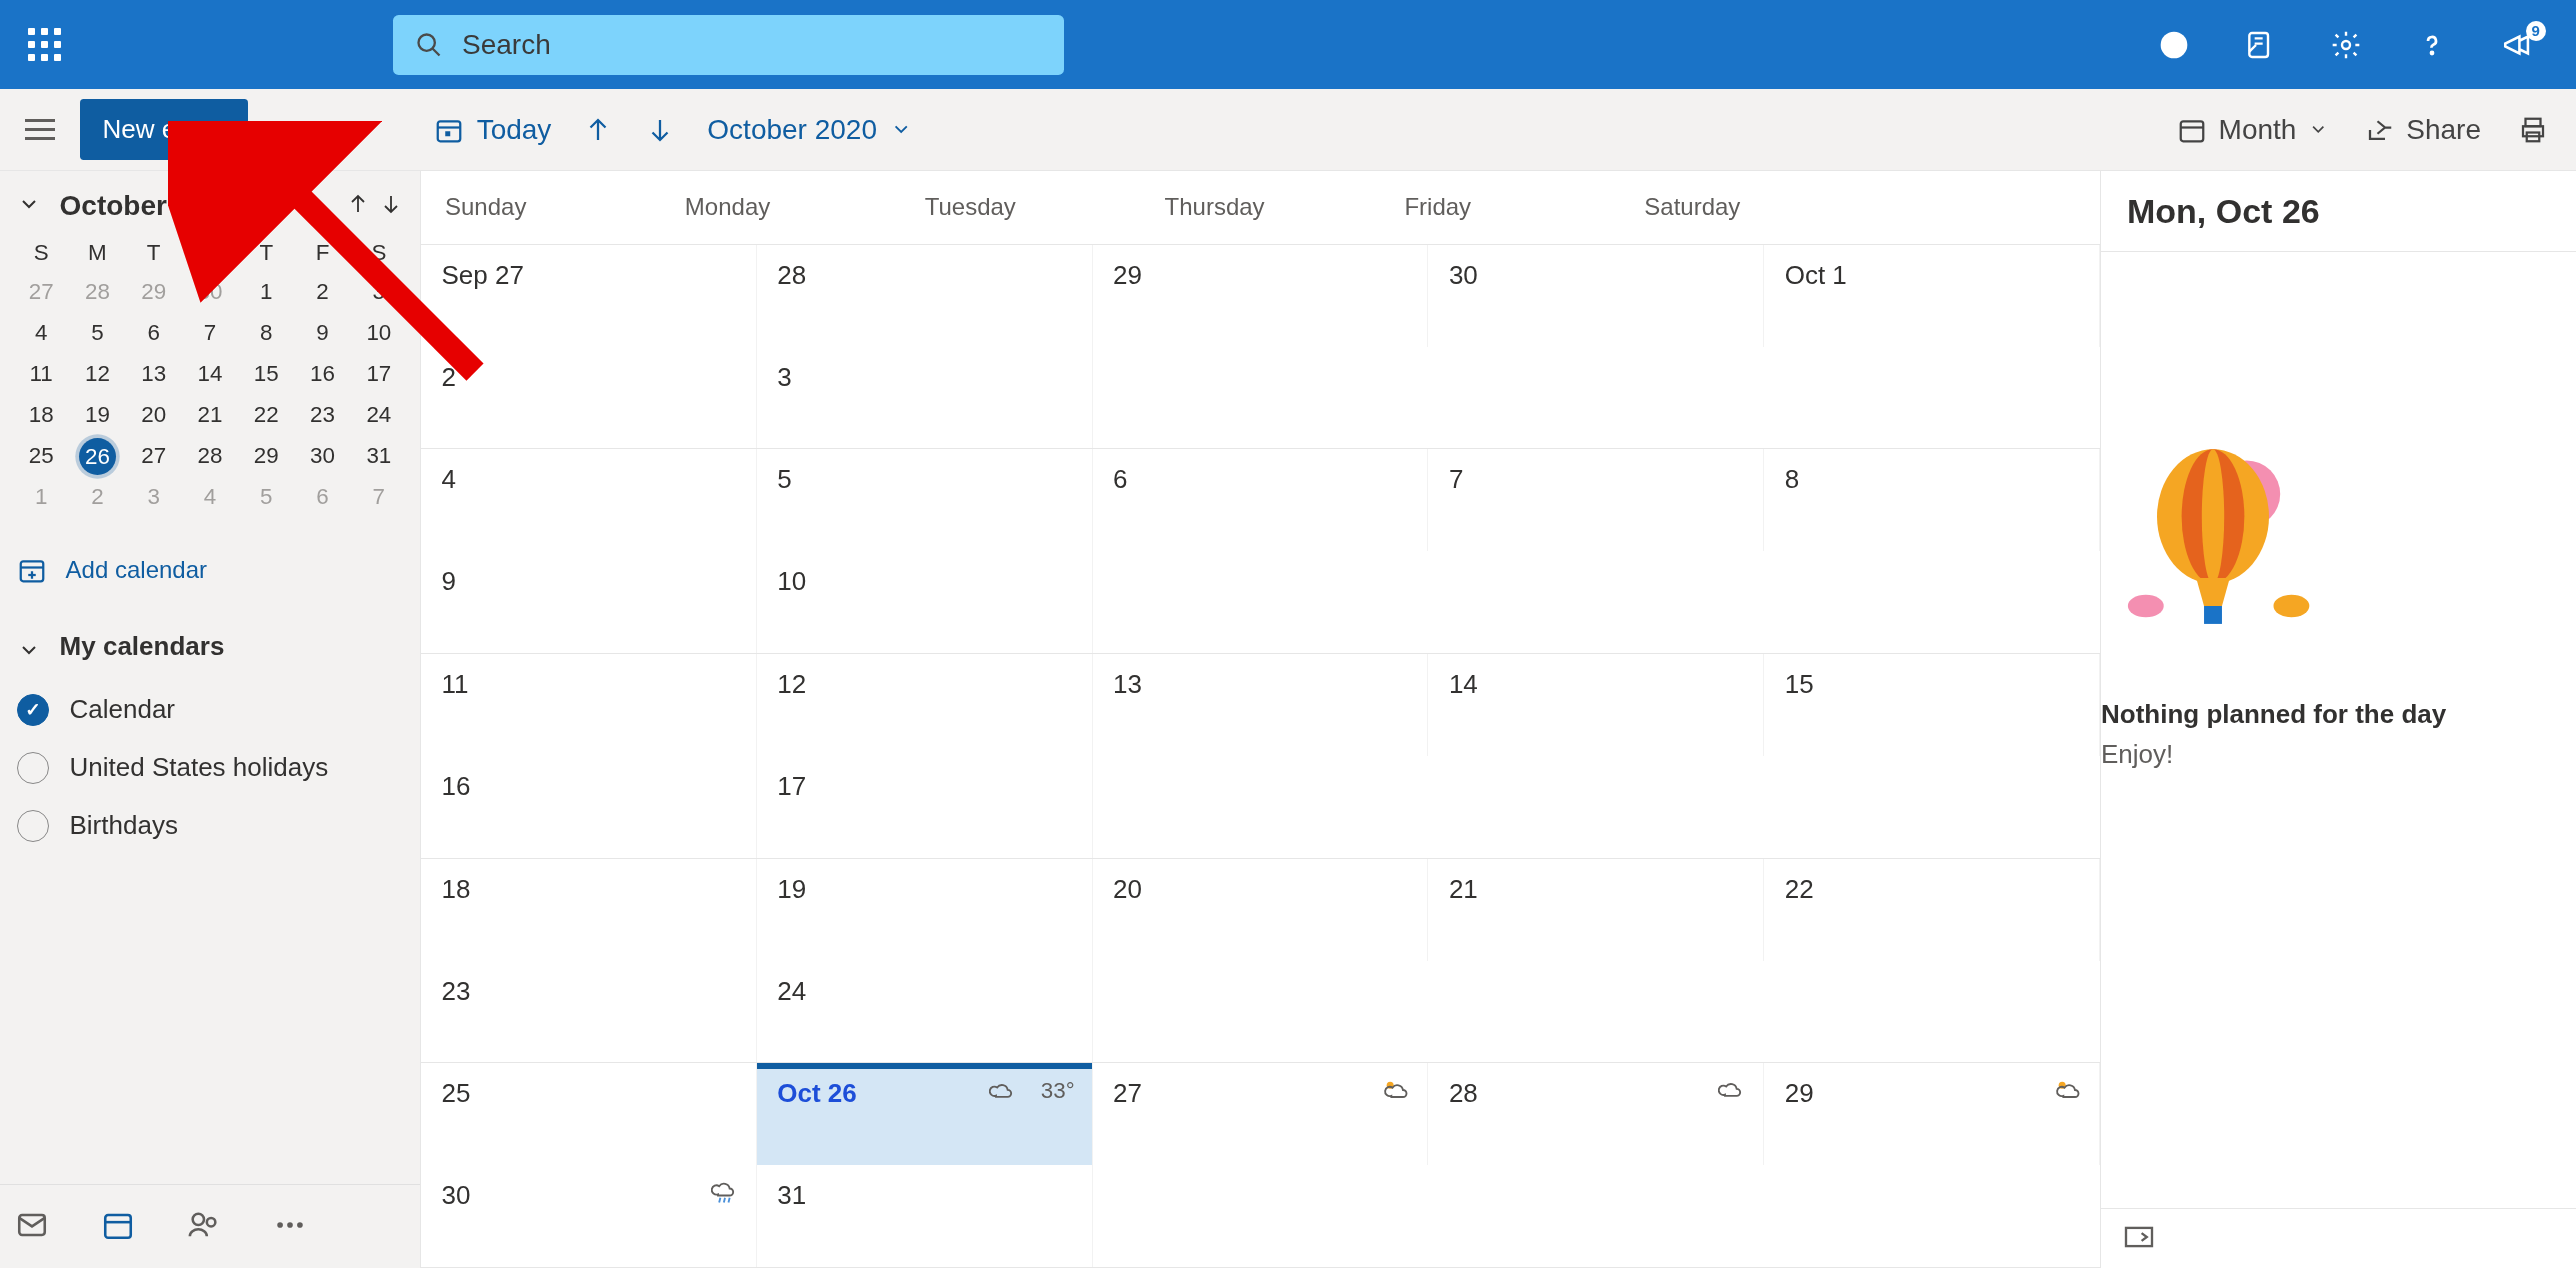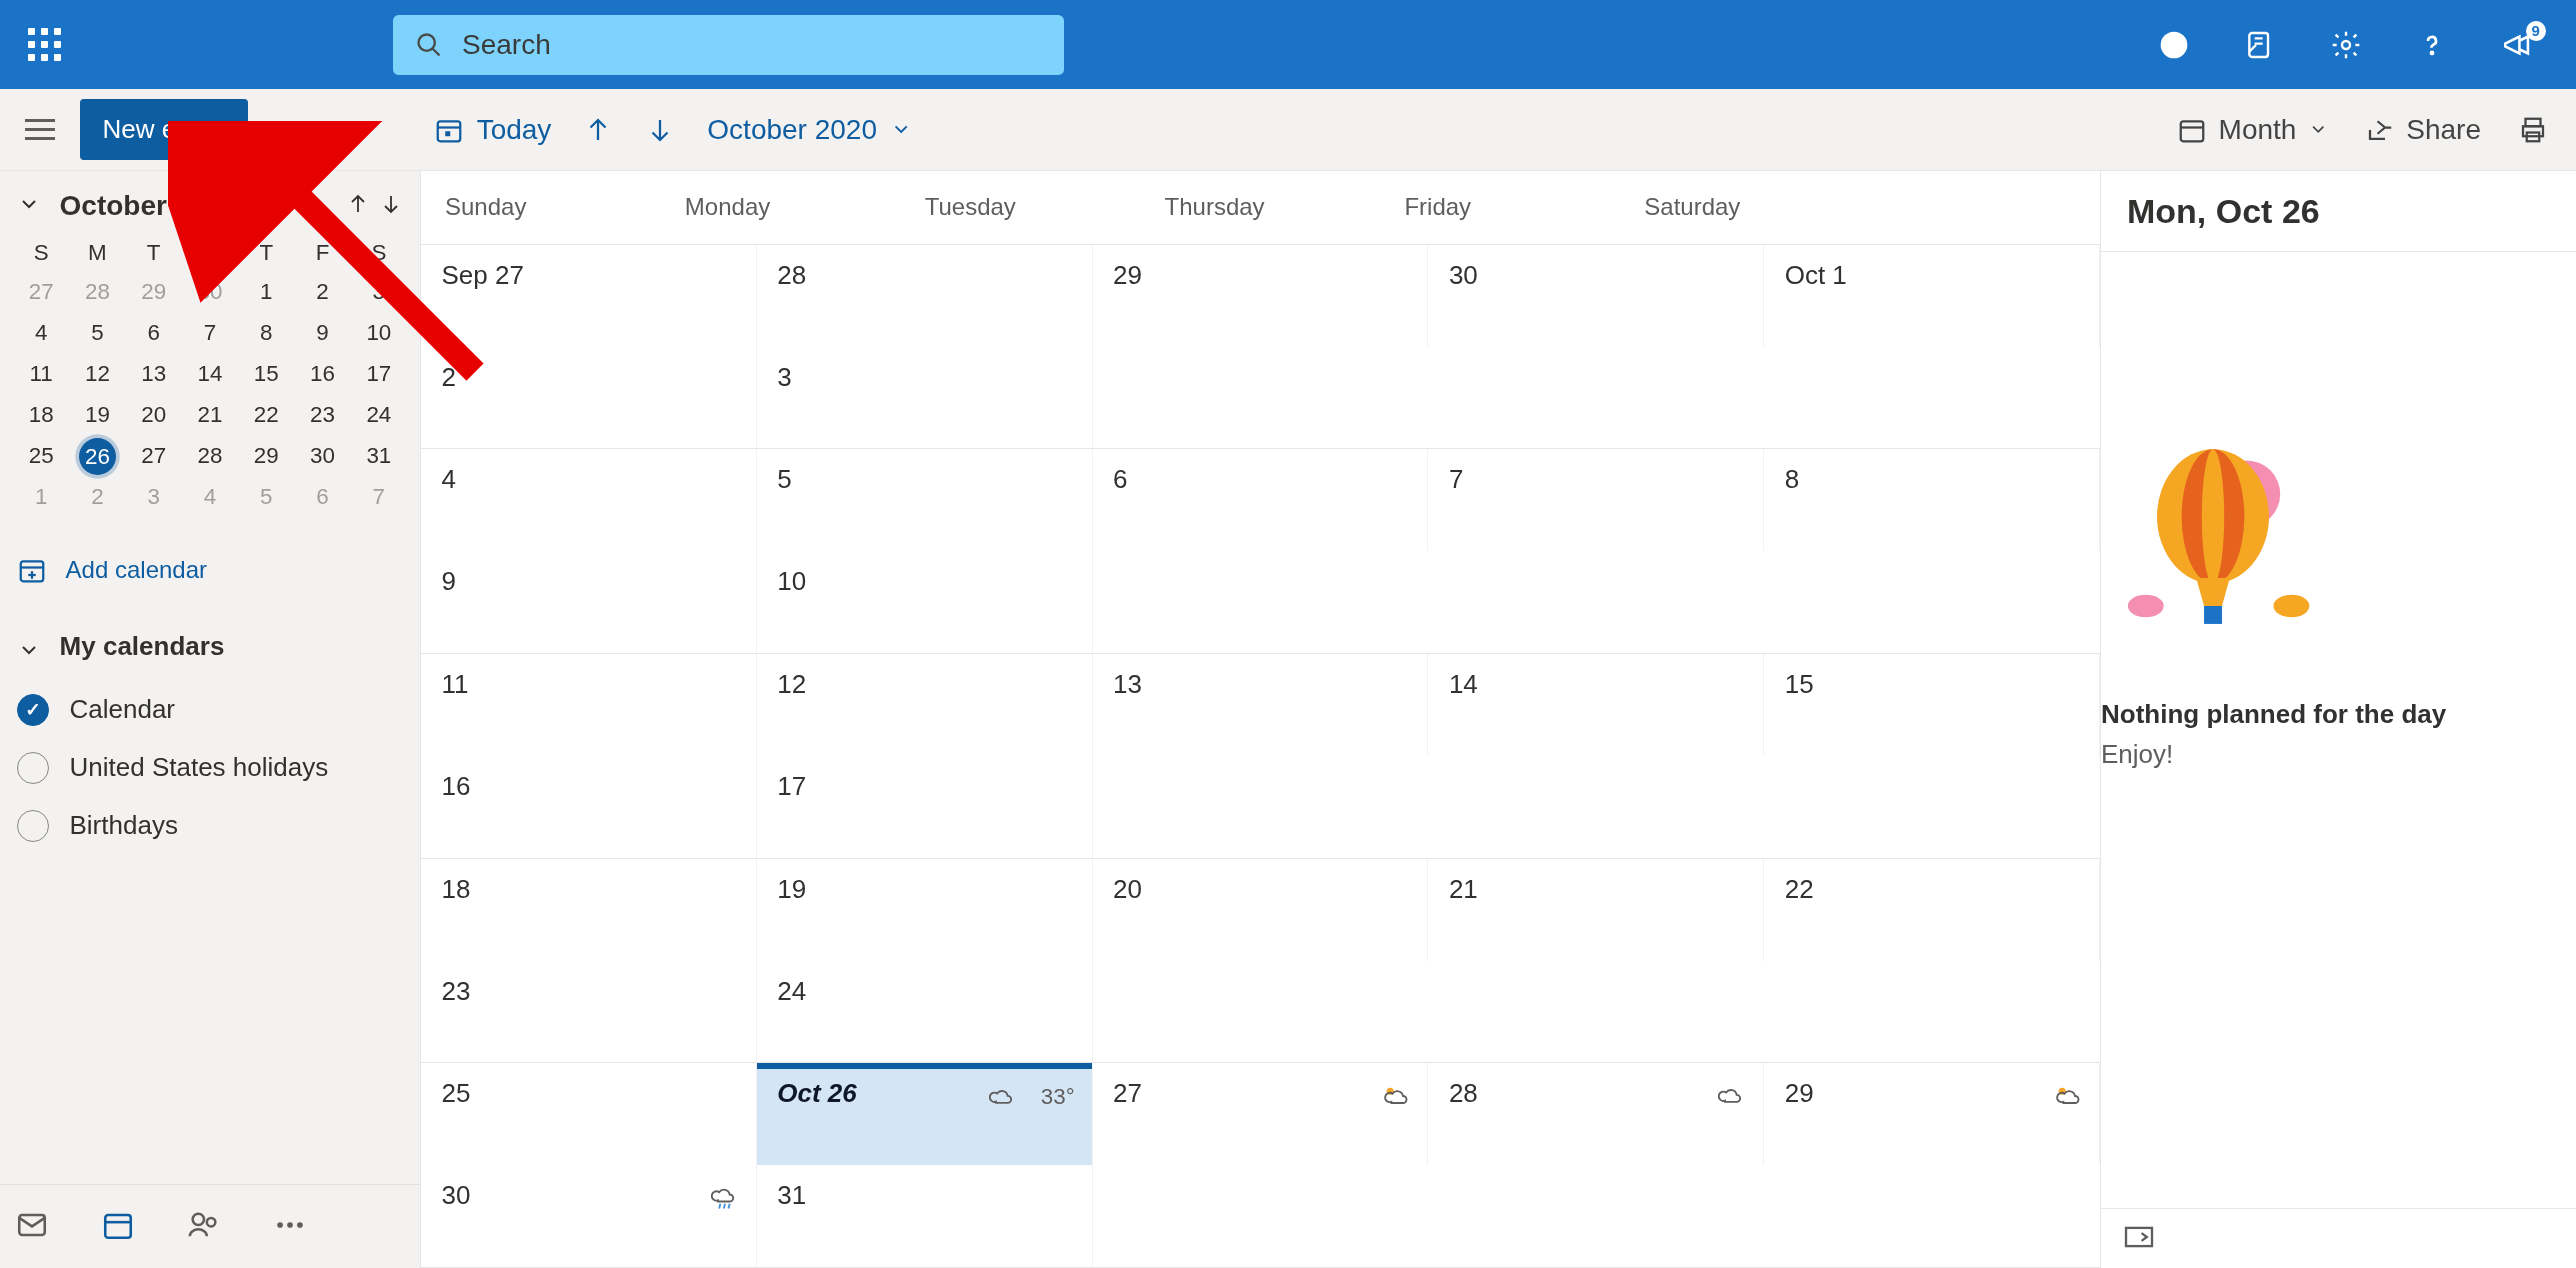--- a/index.html
+++ b/index.html
@@ -247,28 +247,28 @@
     padding: 15px 20.5px;
     position: relative;
   }
   .cell-label {
     font-size: 26px;
     color: #323130;
   }
   .cell.selected {
     background: #d4e6f5;
   }
-  .cell.selected .cell-label { color: #0f172a; font-weight: 600; font-style: italic; }
+  .cell.selected .cell-label { color: #1d4ed8; font-weight: 600; }
   .selected-top {
     position: absolute; top: 0; left: 0; right: 0;
     height: 5.6px; background: #0f5da1;
   }
   .weather {
     position: absolute;
-    top: 21px; right: 17px;
+    top: 15px; right: 17px;
     display: flex; align-items: center; gap: 24px;
     color: #605e5c; font-size: 22.4px;
   }
 
   
   .rightpanel {
     width: 475px;
     display: flex;
     flex-direction: column;
   }

